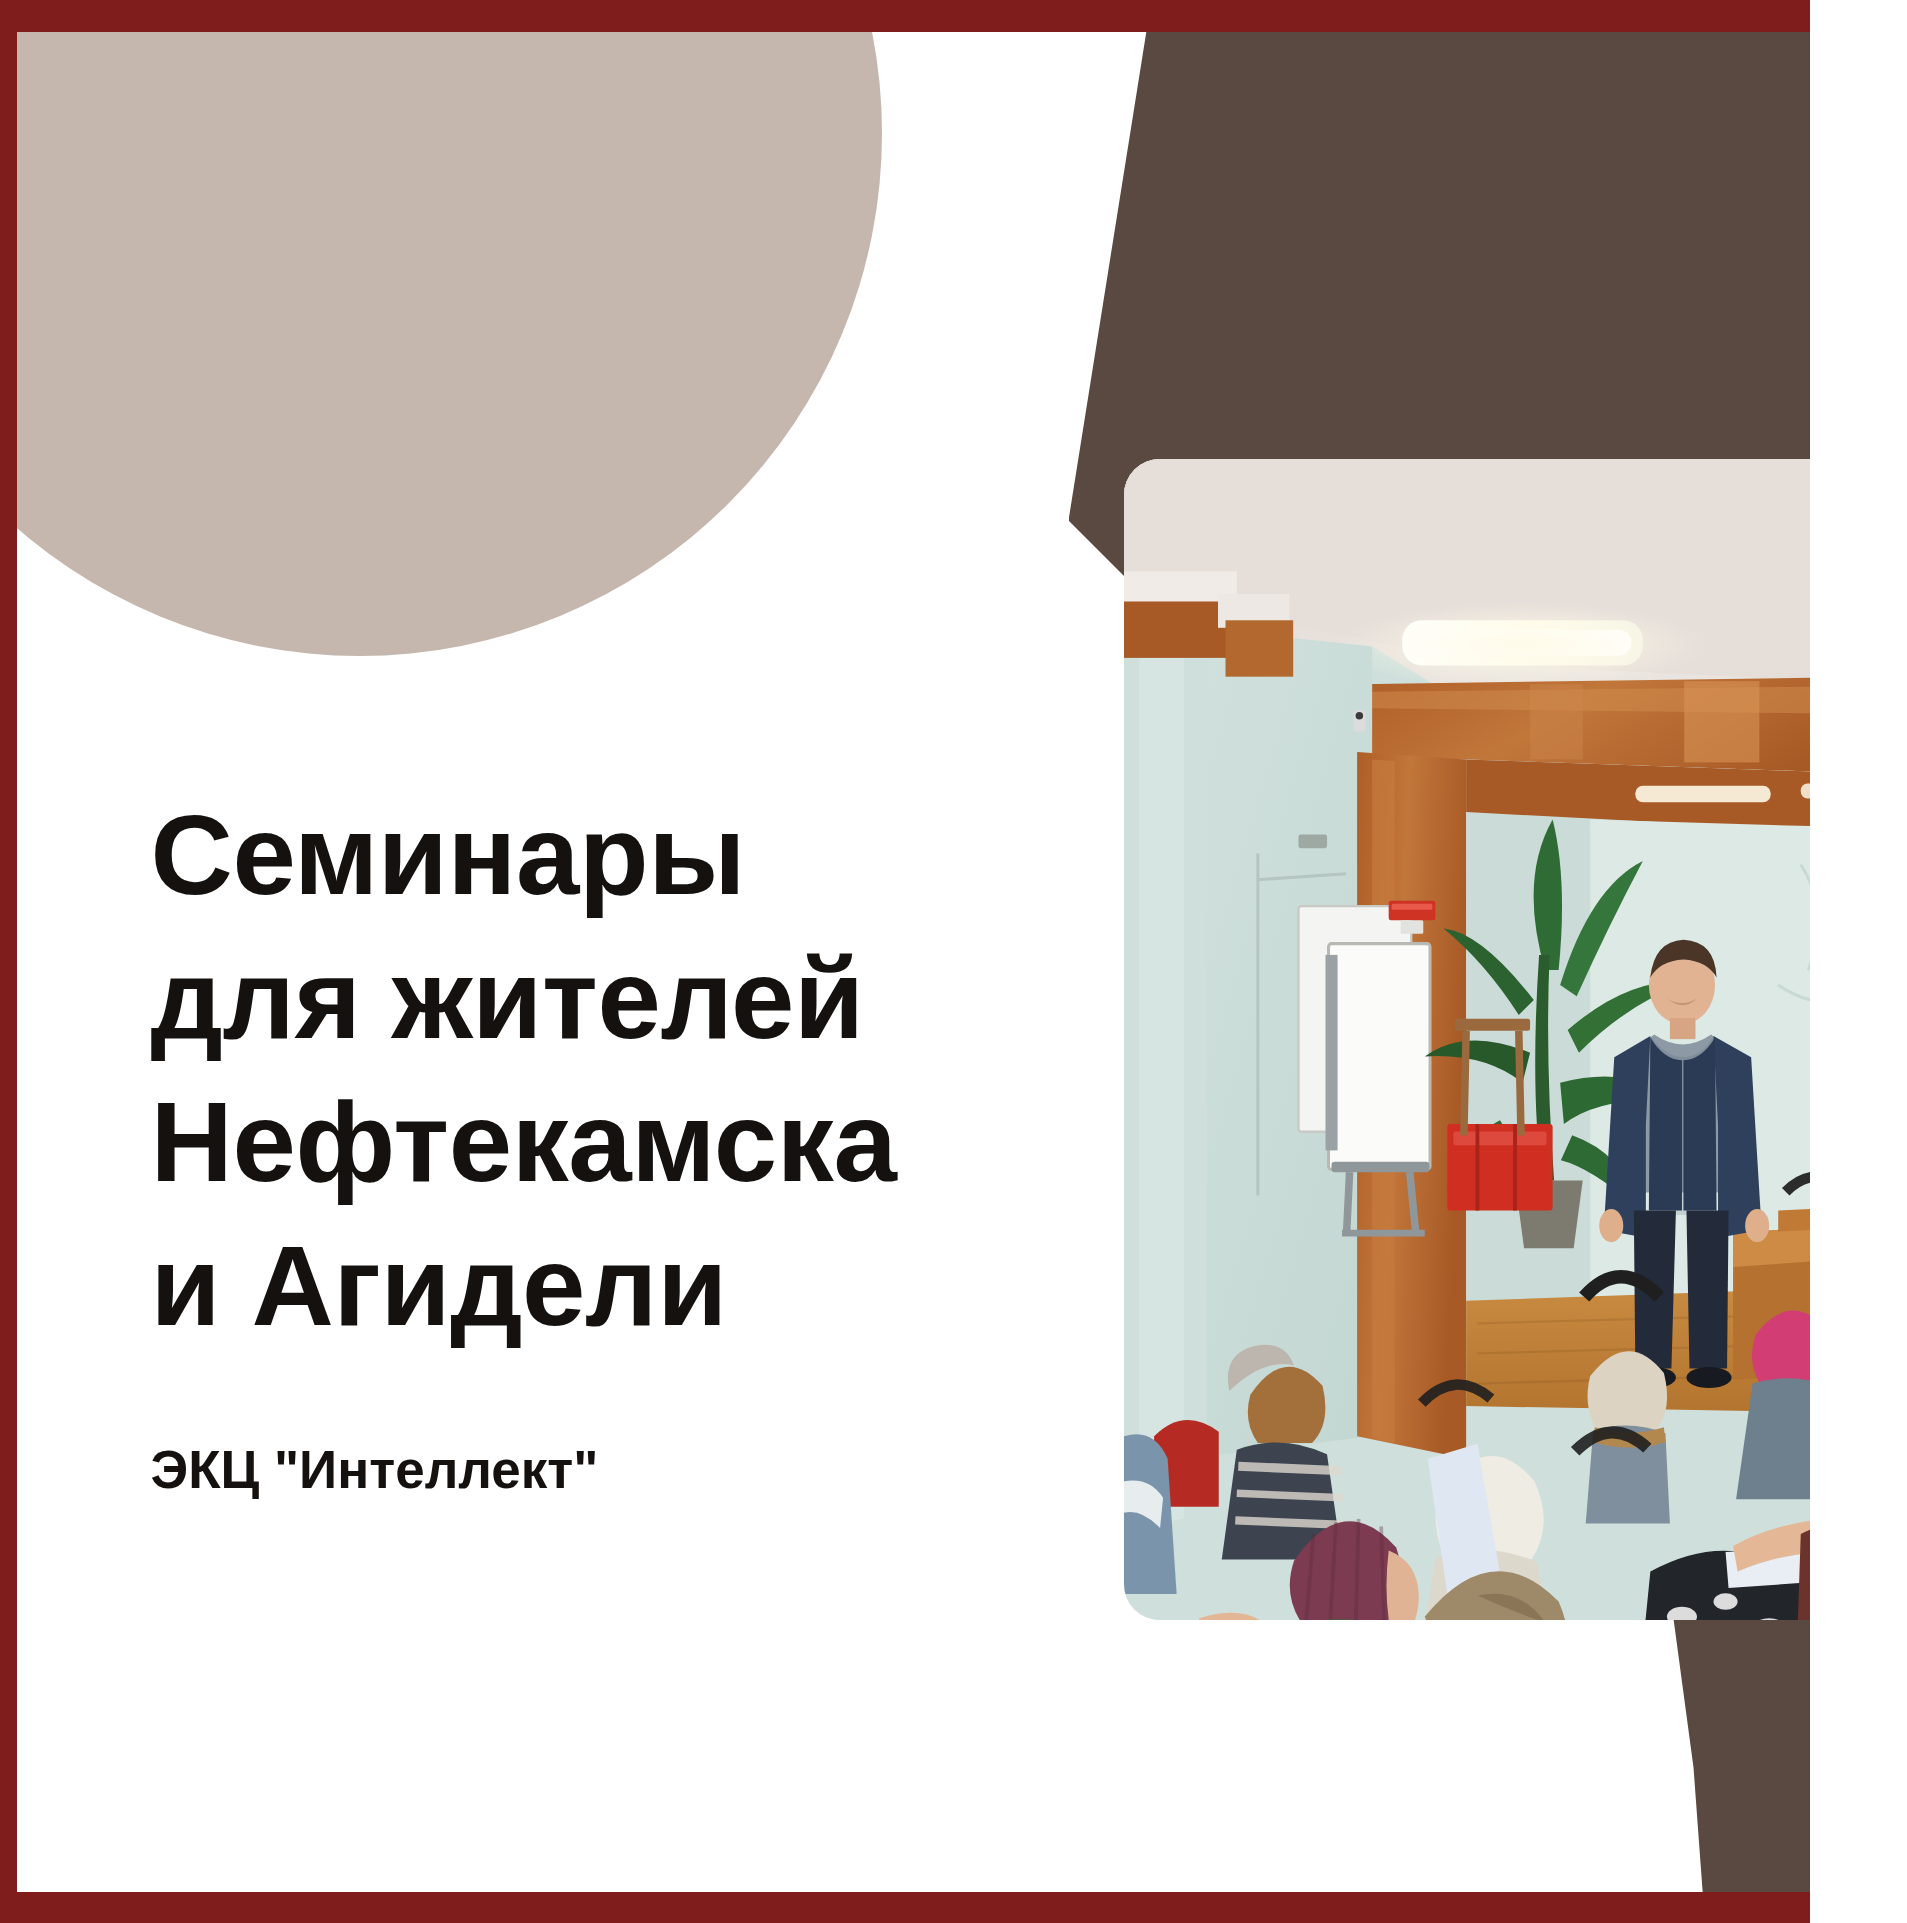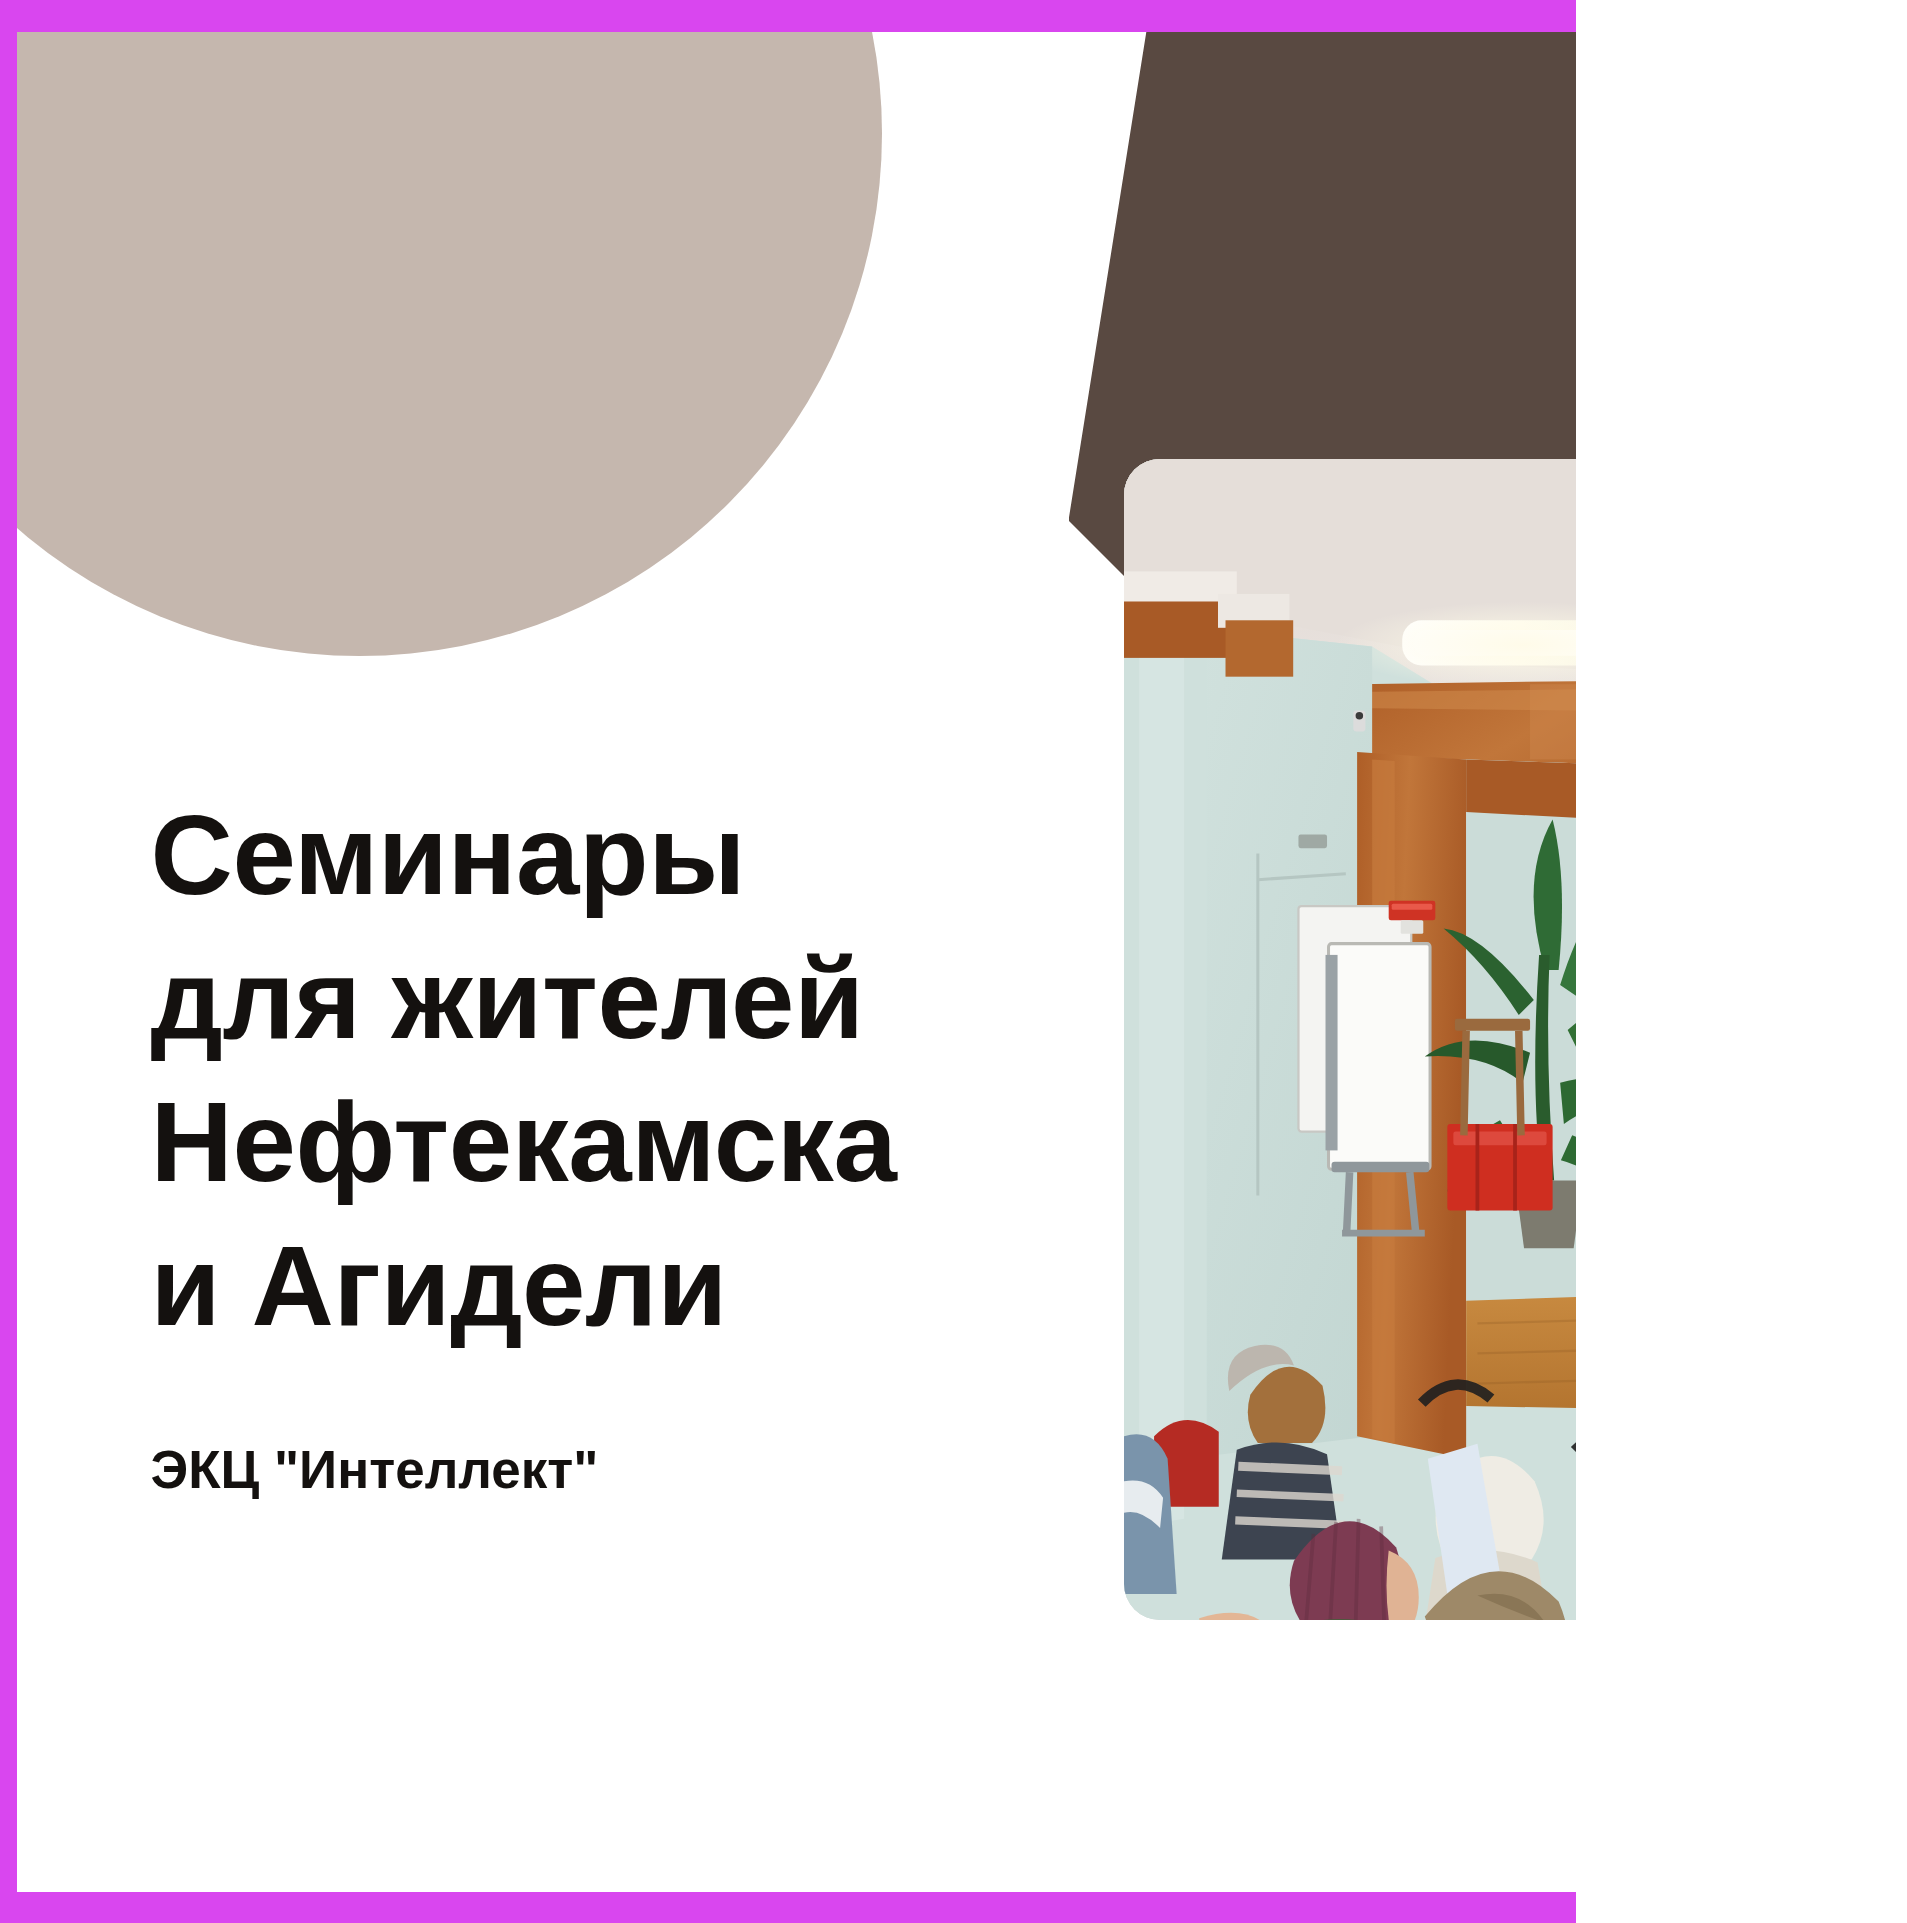--- a/index.html
+++ b/index.html
@@ -5,23 +5,23 @@
   html, body {
     margin: 0;
     padding: 0;
     background: #ffffff;
   }
   body {
     font-family: "Liberation Sans", sans-serif;
   }
   .poster {
     position: relative;
-    width: 1576px;
+    width: 1810px;
     height: 1924px;
-    background: #d946ef;
+    background: #7f1d1d;
     overflow: hidden;
   }
   
   .canvas {
     position: absolute;
     left: 16.5px;
     top: 32px;
     width: 1875px;
     height: 1860px;
     background: #ffffff;

